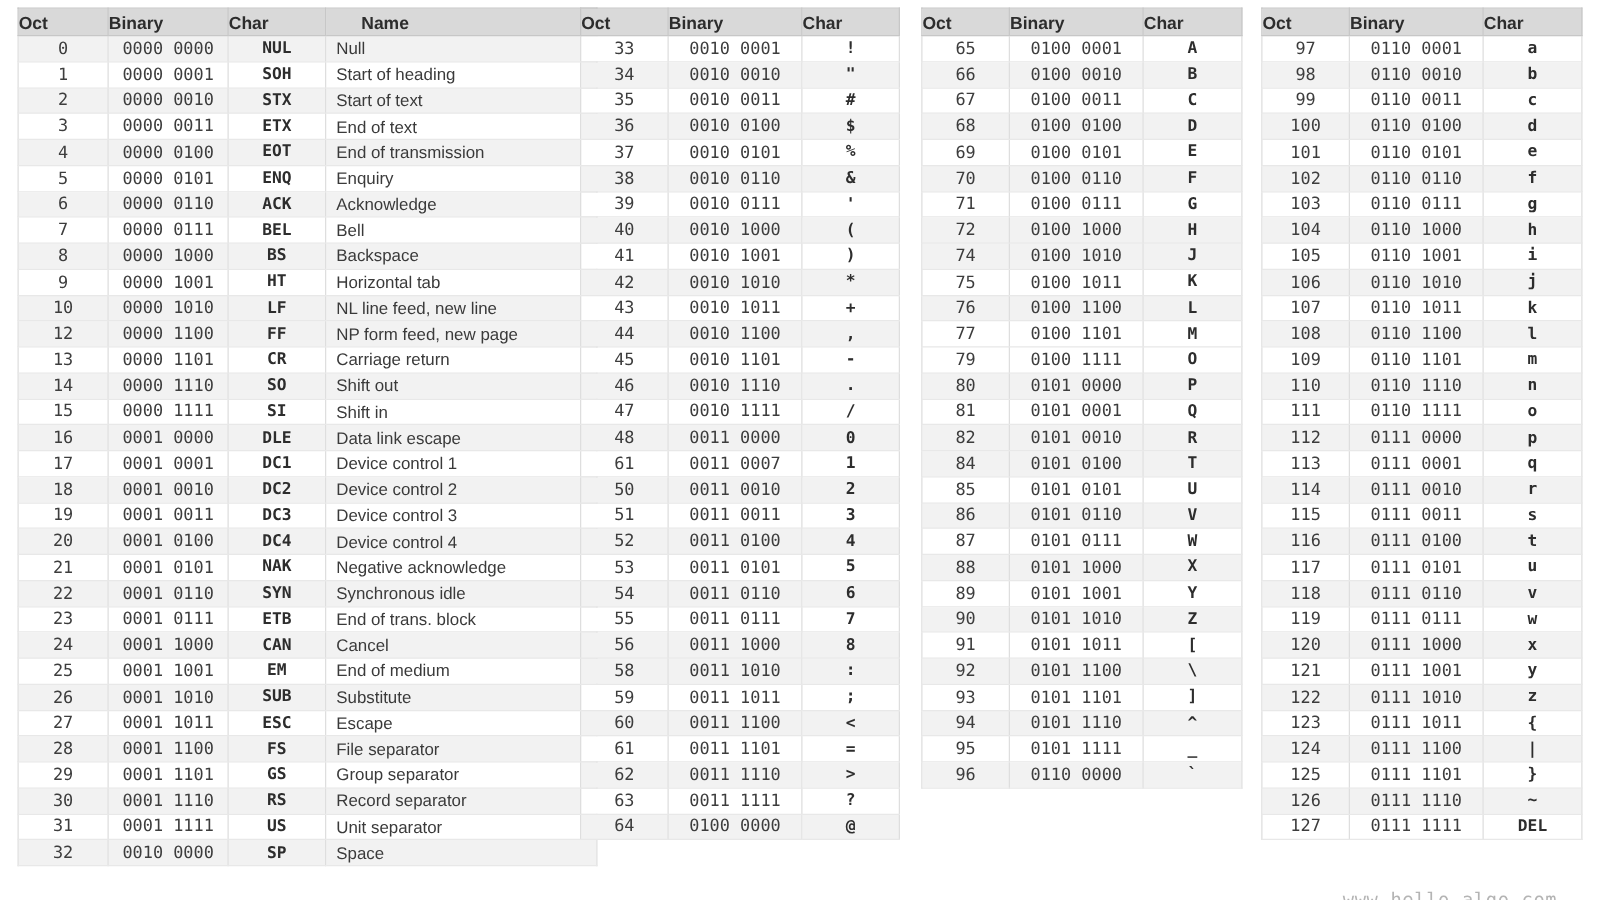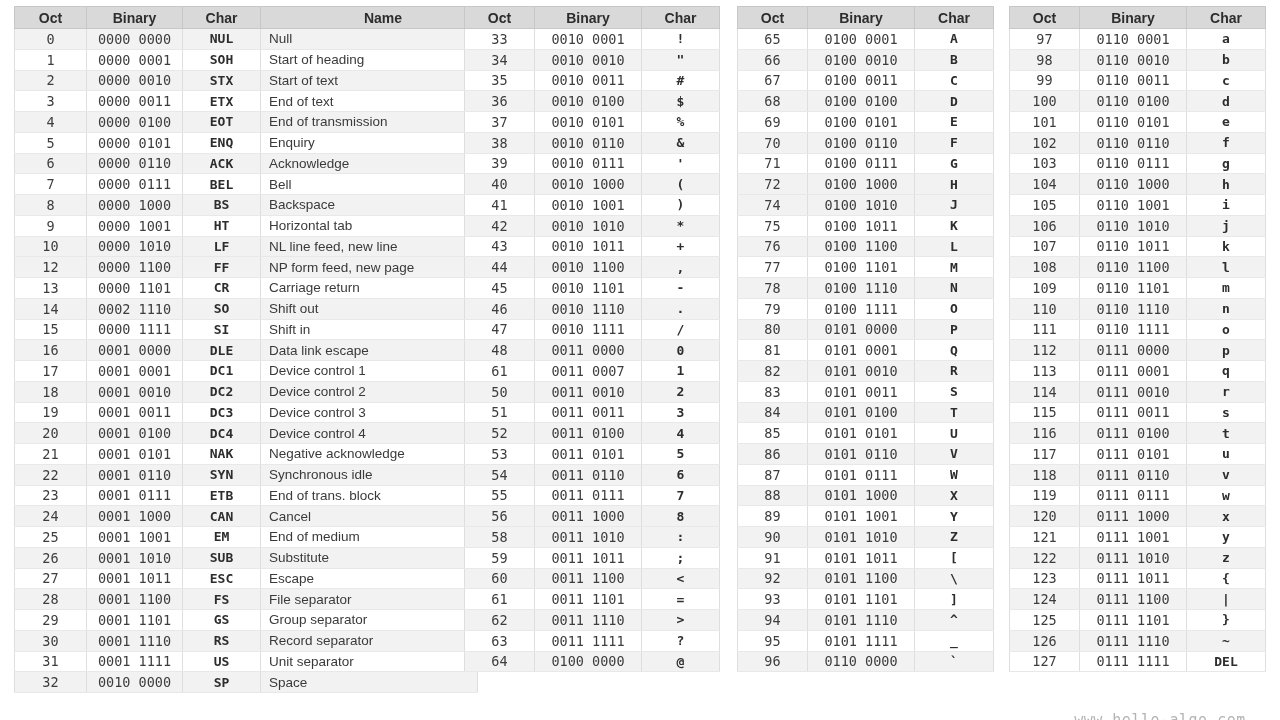--- a/index.html
+++ b/index.html
@@ -13,21 +13,21 @@
   #t2 { left:737px;  width:253px; }
   #t3 { left:1009px; width:253px; }
   table {
     border-collapse:collapse; width:100%; table-layout:fixed;
     border:1px solid #d2d2d2;
   }
   th {
     background:var(--header-bg, #d9d9d9);
     height:21px; padding:0;
     font:bold 14px "Liberation Sans", sans-serif;
-    color:#2d2d2d; text-align:center;
+    color:#2d2d2d; text-align:left;
     border:1px solid #c7c7c7;
   }
   td {
     height:19.75px; padding:0; text-align:center;
     border-left:1px solid #dedede; border-right:1px solid #dedede;
     border-bottom:1px solid #e8e8e8;
     background:#ffffff; overflow:hidden; white-space:nowrap;
   }
   tr.shade td { background:var(--stripe-bg, #f2f2f2); }
   td.col-oct, td.col-binary {
@@ -135,21 +135,21 @@
           <td class="col-name">NP form feed, new page</td>
         </tr>
         <tr>
           <td class="col-oct">13</td>
           <td class="col-binary">0000 1101</td>
           <td class="col-char">CR</td>
           <td class="col-name">Carriage return</td>
         </tr>
         <tr class="shade">
           <td class="col-oct">14</td>
-          <td class="col-binary">0002 1110</td>
+          <td class="col-binary">0000 1110</td>
           <td class="col-char">SO</td>
           <td class="col-name">Shift out</td>
         </tr>
         <tr>
           <td class="col-oct">15</td>
           <td class="col-binary">0000 1111</td>
           <td class="col-char">SI</td>
           <td class="col-name">Shift in</td>
         </tr>
         <tr class="shade">
@@ -488,49 +488,39 @@
         <tr class="shade">
           <td class="col-oct">76</td>
           <td class="col-binary">0100 1100</td>
           <td class="col-char">L</td>
         </tr>
         <tr>
           <td class="col-oct">77</td>
           <td class="col-binary">0100 1101</td>
           <td class="col-char">M</td>
         </tr>
-        <tr class="shade">
-          <td class="col-oct">78</td>
-          <td class="col-binary">0100 1110</td>
-          <td class="col-char">N</td>
-        </tr>
         <tr>
           <td class="col-oct">79</td>
           <td class="col-binary">0100 1111</td>
           <td class="col-char">O</td>
         </tr>
         <tr class="shade">
           <td class="col-oct">80</td>
           <td class="col-binary">0101 0000</td>
           <td class="col-char">P</td>
         </tr>
         <tr>
           <td class="col-oct">81</td>
           <td class="col-binary">0101 0001</td>
           <td class="col-char">Q</td>
         </tr>
         <tr class="shade">
           <td class="col-oct">82</td>
           <td class="col-binary">0101 0010</td>
           <td class="col-char">R</td>
-        </tr>
-        <tr>
-          <td class="col-oct">83</td>
-          <td class="col-binary">0101 0011</td>
-          <td class="col-char">S</td>
         </tr>
         <tr class="shade">
           <td class="col-oct">84</td>
           <td class="col-binary">0101 0100</td>
           <td class="col-char">T</td>
         </tr>
         <tr>
           <td class="col-oct">85</td>
           <td class="col-binary">0101 0101</td>
           <td class="col-char">U</td>

